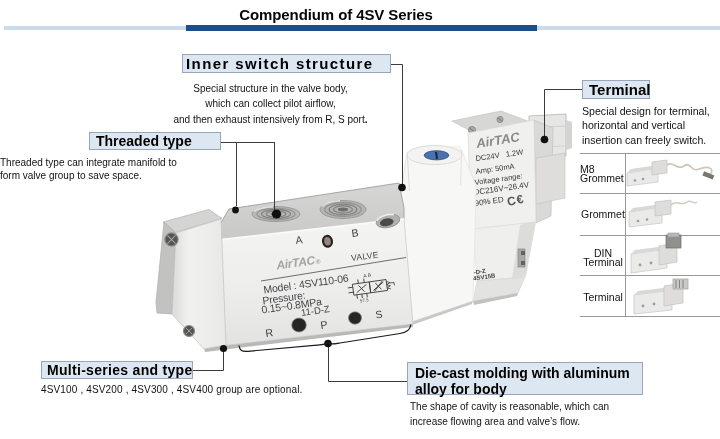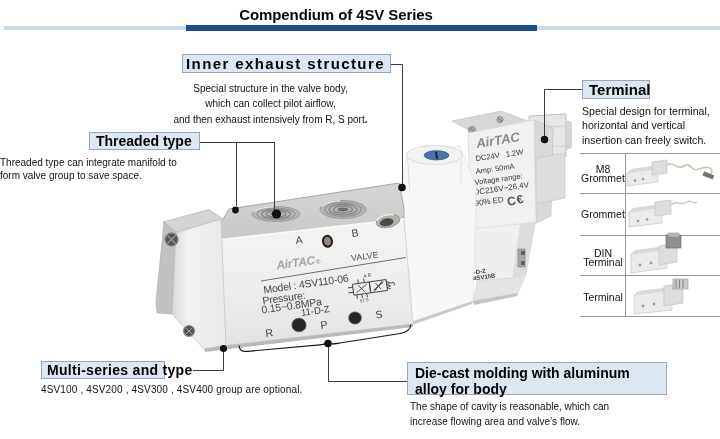--- a/index.html
+++ b/index.html
@@ -218,28 +218,28 @@
 <polygon points="31,7 50,4 50,24 31,27" fill="#dedddc" stroke="#c2c2c0" stroke-width="0.7"></polygon>
 <circle cx="10" cy="27" r="1.4" fill="#9c9c9a"></circle>
       <circle cx="21" cy="25" r="1.4" fill="#9c9c9a"></circle>
 <rect x="40" y="0" width="15" height="10" fill="#c9c9c7" stroke="#9e9e9c" stroke-width="0.7"></rect>
 <line x1="43" y1="1" x2="43" y2="9" stroke="#82827f" stroke-width="1"></line>
 <line x1="46.5" y1="1" x2="46.5" y2="9" stroke="#82827f" stroke-width="1"></line>
 <line x1="50" y1="1" x2="50" y2="9" stroke="#82827f" stroke-width="1"></line>
 </g>
 </svg>
 
-<div class="box" style="left:182px;top:54px;width:209px;height:19px;font-size:15px;line-height:17px;padding-left:3px;letter-spacing:1.4px">Inner exhaust structure</div>
+<div class="box" style="left:182px;top:54px;width:209px;height:19px;font-size:15px;line-height:17px;padding-left:3px;letter-spacing:1.4px">Inner switch structure</div>
 <div class="box" style="left:582px;top:80px;width:68px;height:19px;font-size:15px;line-height:17.5px;padding-left:6px">Terminal</div>
-<div class="box" style="left:89px;top:132px;width:111px;height:18px;font-size:14px;line-height:16px;padding-left:6px">Threaded type</div>
-<div class="box" style="left:41px;top:361px;width:124px;height:18px;font-size:14px;line-height:16px;padding-left:5px;letter-spacing:0.3px">Multi-series and type</div>
-<div class="box" style="left:407px;top:362px;width:260px;height:33px;font-size:14px;line-height:16px;padding:2px 0 0 7px">Die-cast molding with aluminum<br>alloy for body</div>
+<div class="box" style="left:89px;top:132px;width:132px;height:18px;font-size:14px;line-height:16px;padding-left:6px">Threaded type</div>
+<div class="box" style="left:41px;top:361px;width:152px;height:18px;font-size:14px;line-height:16px;padding-left:5px;letter-spacing:0.3px">Multi-series and type</div>
+<div class="box" style="left:407px;top:362px;width:236px;height:33px;font-size:14px;line-height:16px;padding:2px 0 0 7px">Die-cast molding with aluminum<br>alloy for body</div>
 
 <div class="desc" style="left:150px;top:81px;width:241px;text-align:center;line-height:15.3px">Special structure in the valve body,<br>which can collect pilot airflow,<br>and then exhaust intensively from R, S port<b>.</b></div>
 <div class="desc" style="left:582px;top:103.5px;font-size:10.6px;line-height:14.6px">Special design for terminal,<br>horizontal and vertical<br>insertion can freely switch.</div>
 <div class="desc" style="left:0;top:156px;width:200px;text-align:left;line-height:13.2px">Threaded type can integrate manifold to<br>form valve group to save space.</div>
 <div class="desc" style="left:41px;top:383px;letter-spacing:0.15px">4SV100 , 4SV200 , 4SV300 , 4SV400 group are optional.</div>
 <div class="desc" style="left:410px;top:399px;line-height:15px">The shape of cavity is reasonable, which can<br>increase flowing area and valve’s flow.</div>
 
-<div class="desc" style="left:580px;top:165px;width:46px;text-align:center;font-size:10.5px;line-height:9.3px">M8<br>Grommet</div>
+<div class="desc" style="left:580px;top:165px;width:46px;text-align:left;font-size:10.5px;line-height:9.3px">M8<br>Grommet</div>
 <div class="desc" style="left:580px;top:206.5px;width:46px;text-align:center;font-size:10.5px">Grommet</div>
 <div class="desc" style="left:580px;top:248.5px;width:46px;text-align:center;font-size:10.5px;line-height:9.3px">DIN<br>Terminal</div>
 <div class="desc" style="left:580px;top:290px;width:46px;text-align:center;font-size:10.5px">Terminal</div>
 
 </body></html>

